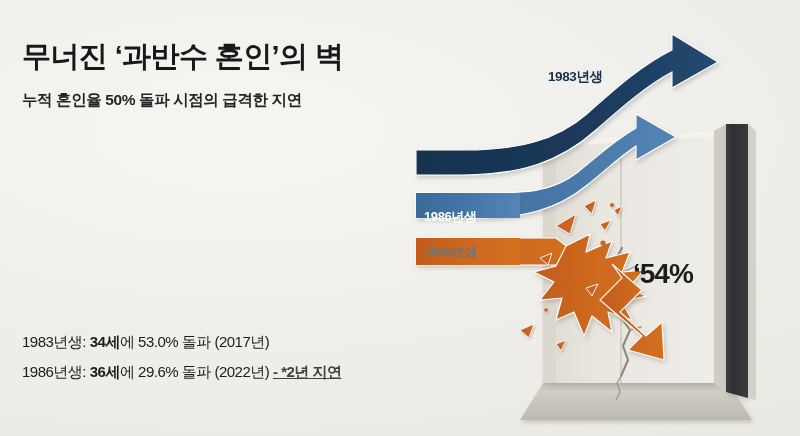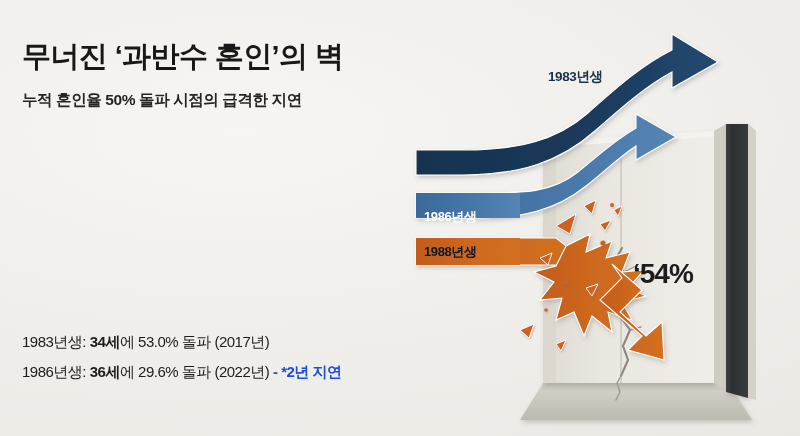--- a/index.html
+++ b/index.html
@@ -60,21 +60,22 @@
     letter-spacing: -0.5px;
     color: #1d1d1d;
     line-height: 1;
     margin-bottom: 15px;
     white-space: nowrap;
   }
   .fact-line:last-child { margin-bottom: 0; }
   .fact-strong { font-weight: 700; }
   .fact-note {
     font-weight: 700;
-    color: #1d4ed8;
+    color: #404040;
+    text-decoration: underline;
   }
   #scene {
     position: absolute;
     left: 0;
     top: 0;
     width: 800px;
     height: 436px;
   }
   .arrow-label {
     position: absolute;
@@ -91,21 +92,21 @@
     text-align: center;
   }
   #label-1986 {
     left: 424px;
     top: 208px;
     color: #ffffff;
   }
   #label-1988 {
     left: 424px;
     top: 243px;
-    color: #0f172a;
+    color: #737373;
     text-align: right;
   }
   #wall-percent {
     position: absolute;
     left: 633px;
     top: 258px;
     font-size: 28px;
     font-weight: 700;
     letter-spacing: -1px;
     color: #1c1c1c;

